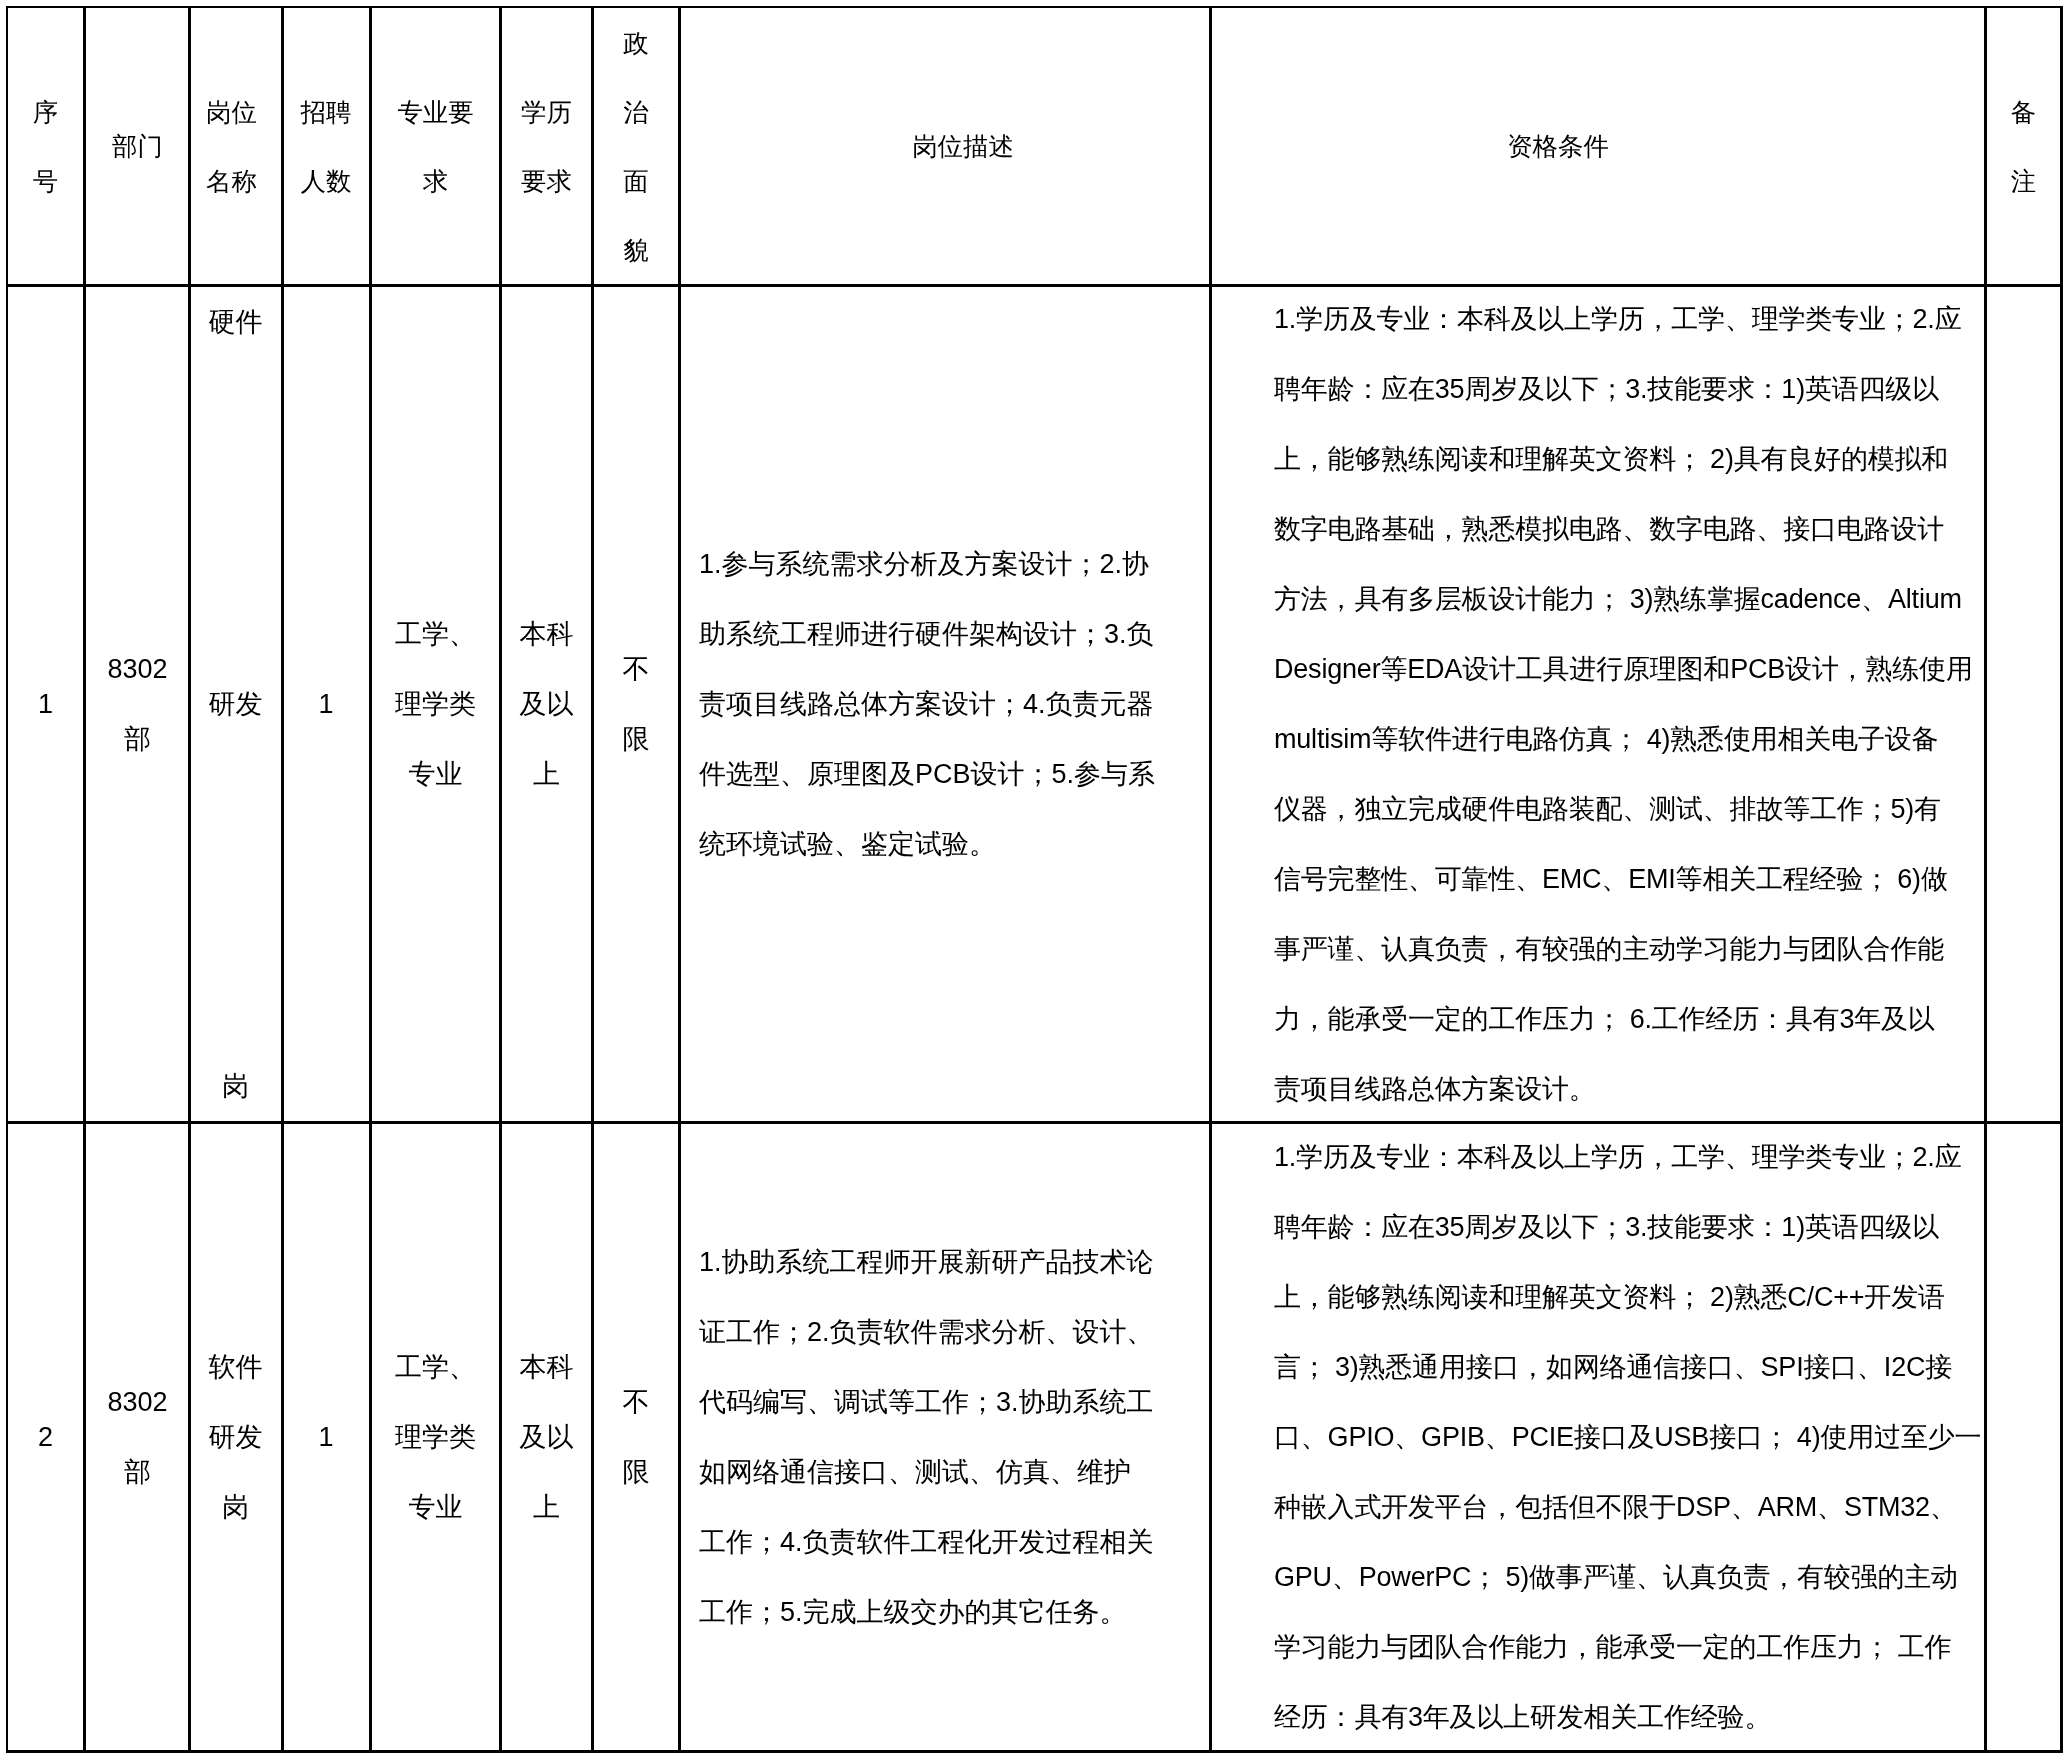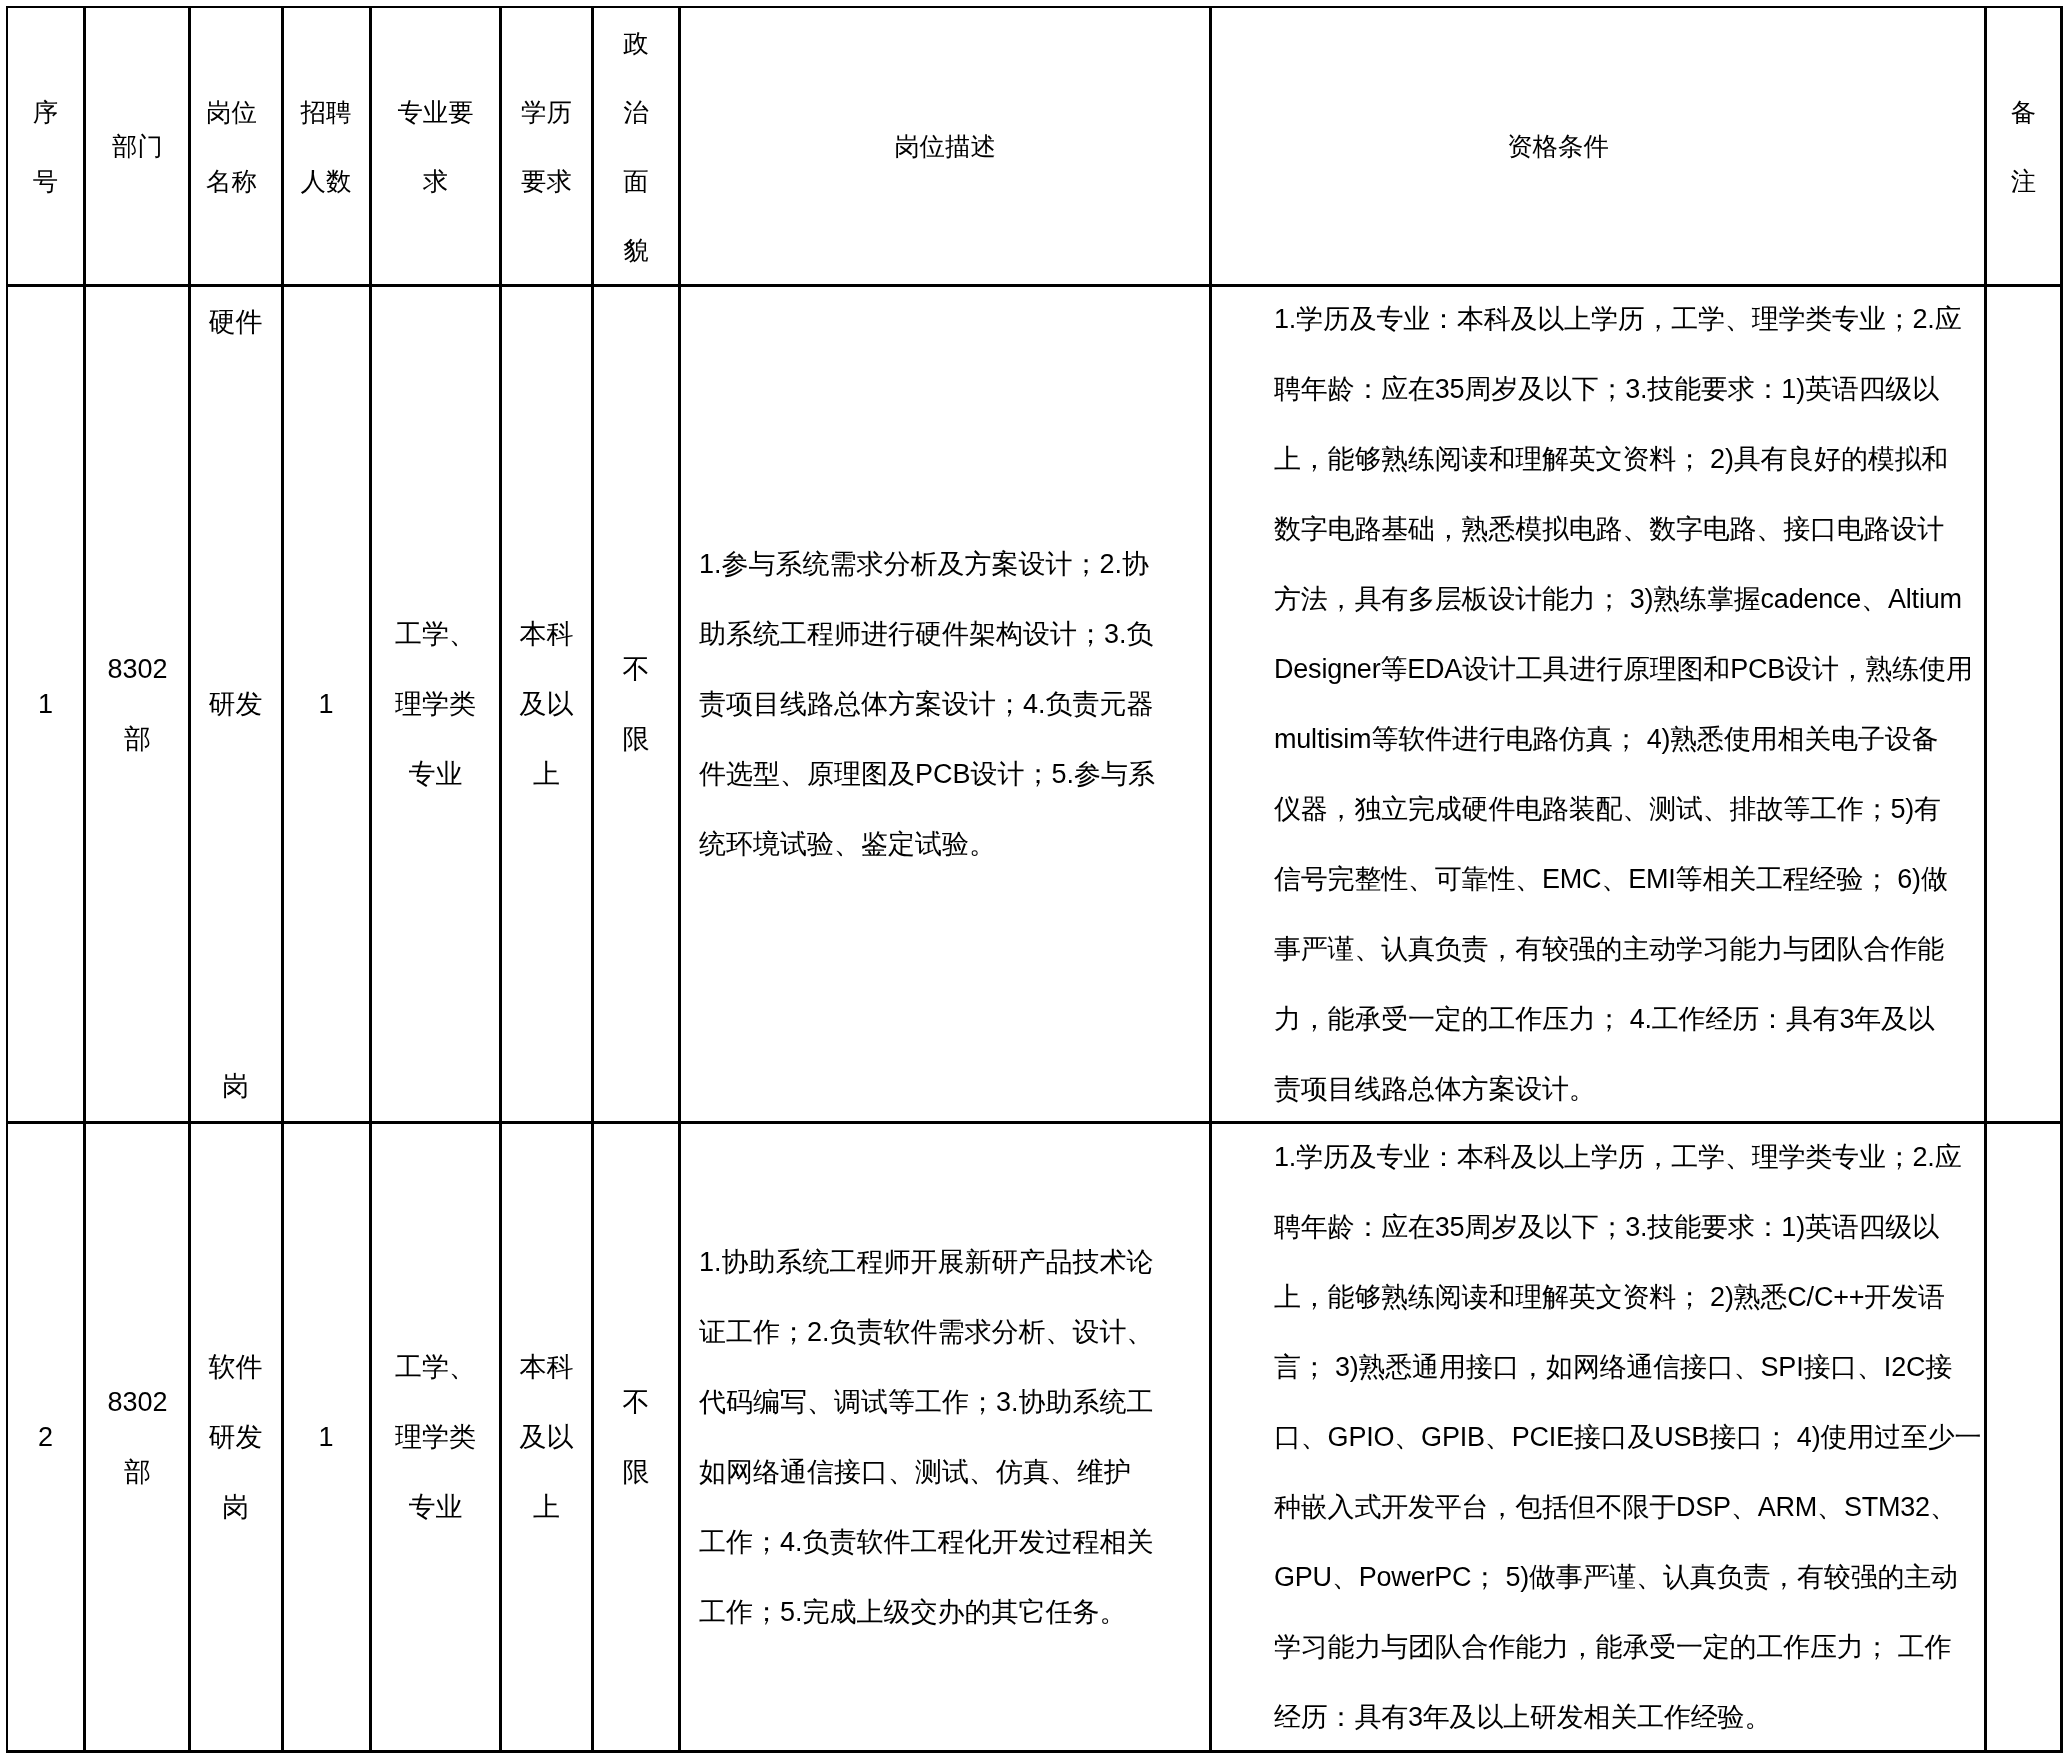--- a/index.html
+++ b/index.html
@@ -59,21 +59,21 @@
 <div class="cell center hdr" style="left:502px;top:8.5px;width:89px;height:276px;">
     <div class="ln">学历</div>
     <div class="ln">要求</div>
   </div>
 <div class="cell center hdr" style="left:594px;top:8.5px;width:84px;height:276px;">
     <div class="ln">政</div>
     <div class="ln">治</div>
     <div class="ln">面</div>
     <div class="ln">貌</div>
   </div>
-<div class="cell center hdr" style="left:681px;top:8.5px;width:528px;height:276px;border-radius:9px;">
+<div class="cell center hdr" style="left:699px;top:8.5px;width:528px;height:276px;border-radius:9px;">
     <div class="ln">岗位描述</div>
   </div>
 <div class="cell center hdr" style="left:1212px;top:8.5px;width:692px;height:276px;">
     <div class="ln">资格条件</div>
   </div>
 <div class="cell center hdr" style="left:1987px;top:8.5px;width:73px;height:276px;">
     <div class="ln">备</div>
     <div class="ln">注</div>
   </div>
 
@@ -118,21 +118,21 @@
       <div class="ln">1.学历及专业：本科及以上学历，工学、理学类专业；2.应</div>
       <div class="ln">聘年龄：应在35周岁及以下；3.技能要求：1)英语四级以</div>
       <div class="ln">上，能够熟练阅读和理解英文资料；  2)具有良好的模拟和</div>
       <div class="ln">数字电路基础，熟悉模拟电路、数字电路、接口电路设计</div>
       <div class="ln">方法，具有多层板设计能力；  3)熟练掌握cadence、Altium</div>
       <div class="ln">Designer等EDA设计工具进行原理图和PCB设计，熟练使用</div>
       <div class="ln">multisim等软件进行电路仿真；  4)熟悉使用相关电子设备</div>
       <div class="ln">仪器，独立完成硬件电路装配、测试、排故等工作；5)有</div>
       <div class="ln">信号完整性、可靠性、EMC、EMI等相关工程经验；  6)做</div>
       <div class="ln">事严谨、认真负责，有较强的主动学习能力与团队合作能</div>
-      <div class="ln">力，能承受一定的工作压力；  4.工作经历：具有3年及以</div>
+      <div class="ln">力，能承受一定的工作压力；  6.工作经历：具有3年及以</div>
       <div class="ln">责项目线路总体方案设计。</div>
     </div>
   <div class="cell center body" style="left:1987px;top:287px;width:73px;height:834px;">
       <div class="ln"></div>
     </div>
 </div>
 
 <div>
   <div class="cell center body" style="left:8.5px;top:1124px;width:74px;height:625px;">
       <div class="ln">2</div>

